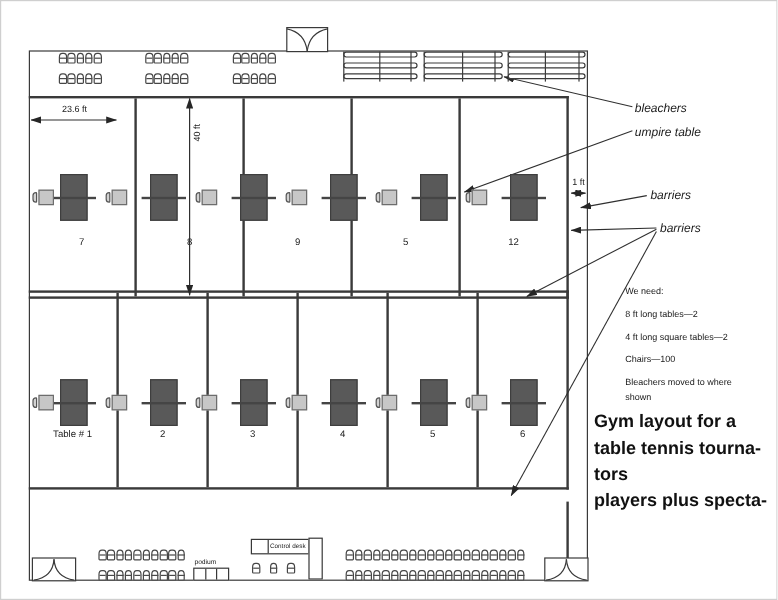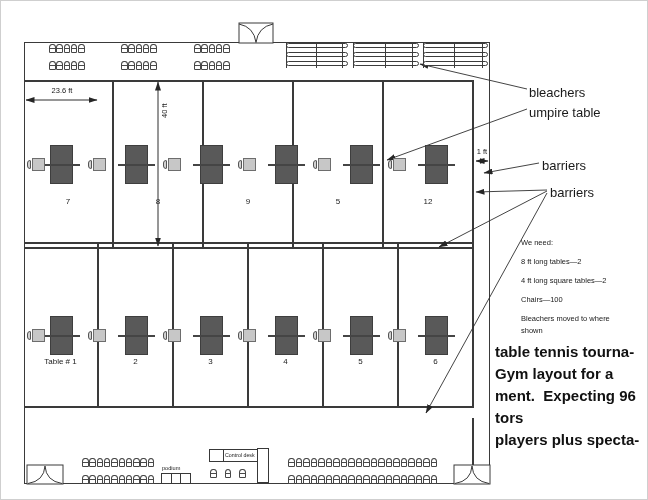--- a/index.html
+++ b/index.html
@@ -27,21 +27,21 @@
           box-sizing:border-box;border-radius:3px 1px 1px 3px;}
 
   .chair{position:absolute;width:6.6px;height:8.6px;border:1px solid #464646;background:#fff;
          border-radius:45% 45% 18% 18%/42% 42% 14% 14%;box-sizing:border-box;}
   .chair::after{content:"";position:absolute;left:-0.5px;right:-0.5px;top:2.6px;border-top:1px solid #4a4a4a;}
 
   .bsec{position:absolute;top:42px;height:25px;}
   .slat{position:absolute;left:0;right:0;height:3.4px;border:1px solid #3c3c3c;border-radius:3px;background:#fff;}
   .bvert{position:absolute;top:0;bottom:0;width:1px;background:#3c3c3c;}
 
-  .callout{position:absolute;font-size:13px;white-space:nowrap;color:#1a1a1a;}
+  .callout{position:absolute;font-size:10px;white-space:nowrap;color:#1a1a1a;font-style:italic;}
   .dim-label{position:absolute;font-size:7.5px;text-align:center;color:#1a1a1a;}
   .rot{transform:rotate(-90deg);transform-origin:0 0;white-space:nowrap;}
 
   .needs{position:absolute;left:520px;top:236px;width:102px;font-size:7.5px;line-height:12px;}
   .needs p{margin:0 0 7px 0;}
 
   .heading{position:absolute;left:494px;top:340px;font-size:15px;font-weight:bold;line-height:22px;color:#111;}
   .heading div{white-space:pre;}
 
   .cdesk-main{position:absolute;left:208px;top:448px;width:49px;height:13px;border:1px solid #383838;
@@ -133,23 +133,22 @@
 
   <div class="needs">
     <p>We need:</p>
     <p>8 ft long tables—2</p>
     <p>4 ft long square tables—2</p>
     <p>Chairs—100</p>
     <p>Bleachers moved to where shown</p>
   </div>
 
   <div class="heading">
+    <div>Gym layout for a</div>
     <div>table tennis tourna-</div>
-    <div>Gym layout for a</div>
-    <div>ment.  Expecting 96</div>
     <div>tors</div>
     <div>players plus specta-</div>
   </div>
 
   <svg class="overlay" width="648" height="500" viewBox="0 0 648 500">
     <defs>
       <marker id="ah" markerWidth="9" markerHeight="6" refX="8.5" refY="3" orient="auto-start-reverse" markerUnits="userSpaceOnUse">
         <path d="M0,0 L9,3 L0,6 Z" fill="#262626"></path>
       </marker>
     </defs>

